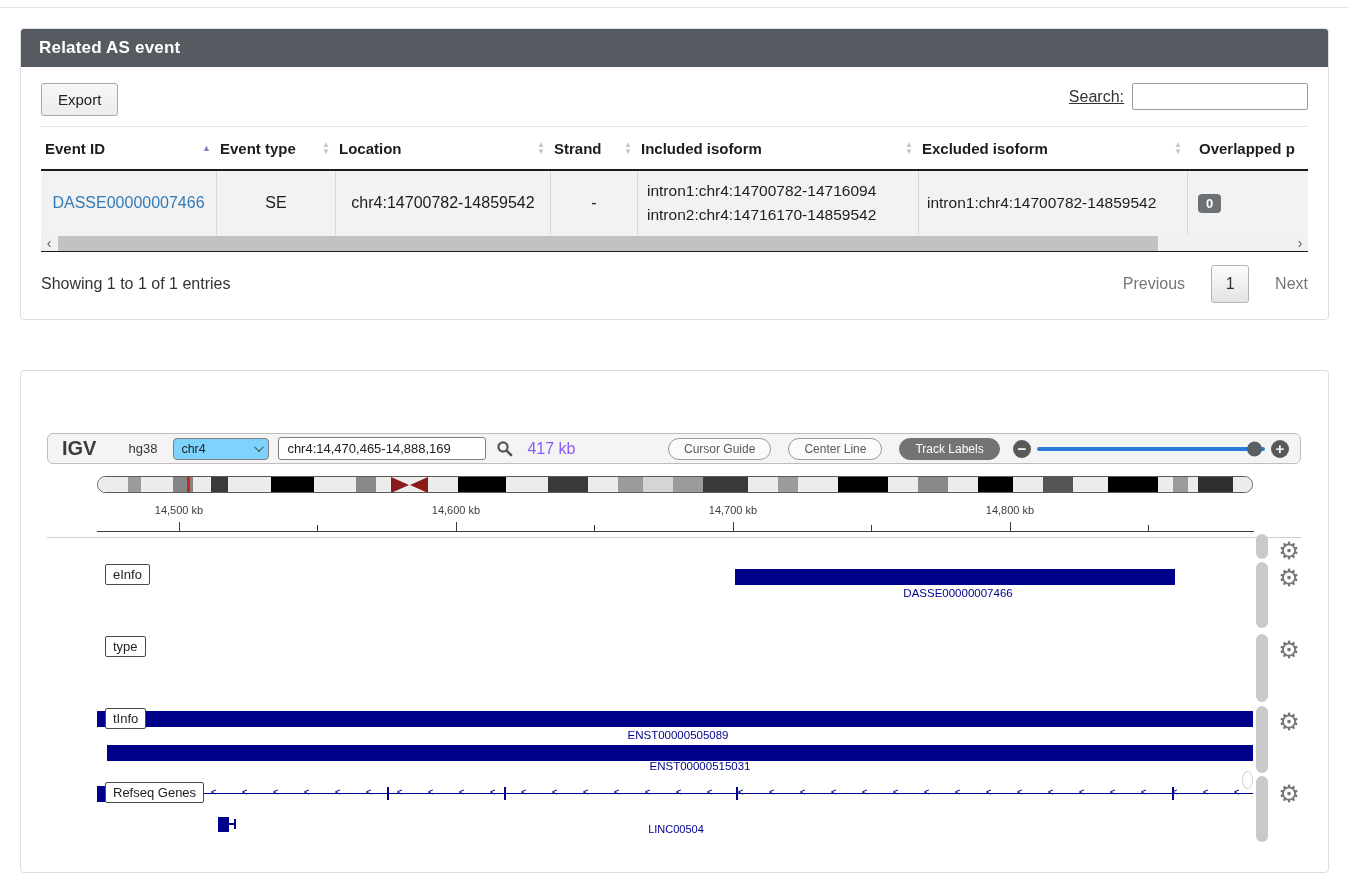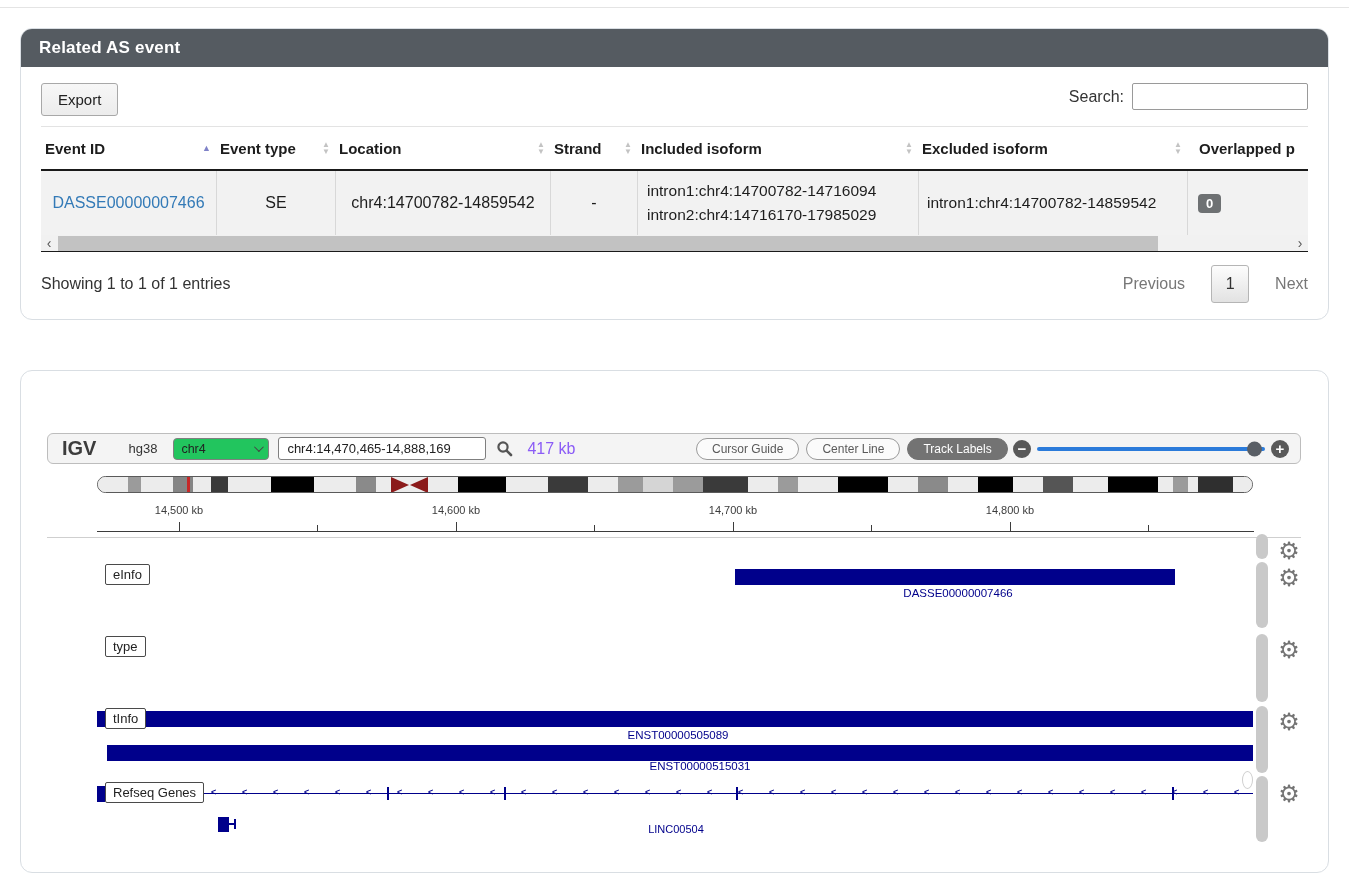--- a/index.html
+++ b/index.html
@@ -1,32 +1,32 @@
 <!DOCTYPE html>
 <html><head>
 <meta charset="utf-8">
 <style>
   * { margin:0; padding:0; box-sizing:border-box; }
   html,body { background:#fff; font-family:"Liberation Sans", sans-serif; }
   .page { position:relative; width:1349px; height:893px; background:#fff; overflow:hidden; }
   .top-rule { position:absolute; top:7px; left:0; width:100%; height:1px; background:#e4e4e4; }
 
   .card { position:absolute; left:20px; width:1309px; background:#fff;
-          border:1px solid #d9dee3; border-radius:12px; overflow:hidden; }
+          border:1px solid #d9dee3; border-radius:4px; overflow:hidden; }
   .card-header { background:#555b61; color:#fff; font-size:17px; font-weight:bold;
                  padding:9px 18px; letter-spacing:.2px; }
 
   
   #card1 { top:28px; height:292px; }
   #card1 .body { padding:16px 20px 14px; position:relative; }
   .tbl-toolbar { display:flex; justify-content:space-between; align-items:flex-start; margin-bottom:10px; }
   .btn-export { font-family:inherit; font-size:15px; color:#222; padding:7px 16px;
                 background:linear-gradient(#f7f7f7,#ececec); border:1px solid #a8a8a8;
                 border-radius:3px; cursor:pointer; }
-  .search-group { display:flex; align-items:center; gap:8px; font-size:16px; color:#333; }
+  .search-group { display:flex; align-items:center; gap:8px; font-size:16px; color:#333;text-decoration:underline; }
   .search-group input { width:176px; height:27px; border:1px solid #9a9a9a; border-radius:2px;
                         font-family:inherit; font-size:14px; padding:0 6px; }
 
   .tbl { width:1267px; overflow:hidden; border-top:1px solid #e3e3e3; }
   .tbl-head { display:flex; height:44px; align-items:center; border-bottom:2px solid #1a1a1a;
               font-weight:bold; font-size:15px; color:#1d1d1d; width:1400px; }
   .th { position:relative; text-align:left; padding:0 14px 0 4px; }
   .th .lbl { display:inline-block; }
   .sort { position:absolute; right:5px; top:50%; transform:translateY(-50%); display:flex;
           flex-direction:column; line-height:7px; font-size:8px; color:#c3c3c3; }
@@ -62,32 +62,32 @@
 
   
   #card2 { top:370px; height:503px; }
   #card2 .body { position:relative; height:457px;margin-top:40px; }
 
   .igv-toolbar { position:absolute; left:26px; top:22px; width:1254px; height:31px;
                  background:#f4f4f4; border:1px solid #bdbdbd; border-radius:6px;
                  display:flex; align-items:center; padding:0 14px; }
   .igv-logo { font-size:20px; font-weight:bold; color:#3c3c3c; letter-spacing:0; }
   .igv-genome { font-size:13px; color:#333; margin-left:32px; }
-  .igv-select { margin-left:16px; width:96px; height:22px; background:#22c55e; border:1px solid #7f7f7f;
+  .igv-select { margin-left:16px; width:96px; height:22px; background:#7dd3fc; border:1px solid #7f7f7f;
                 border-radius:4px; display:flex; align-items:center; justify-content:space-between;
                 padding:0 7px; font-size:12.5px; color:#222; cursor:pointer; }
   .chev { width:7px; height:7px; border-right:1.6px solid #444; border-bottom:1.6px solid #444;
           transform:rotate(45deg) translateY(-2px); }
   .igv-locus { margin-left:9px; width:208px; height:23px; border:1px solid #7f7f7f; border-radius:3px;
                font-family:inherit; font-size:13px; padding:0 8px; color:#222; background:#fff; }
   .igv-search { margin-left:10px; display:flex; align-items:center; cursor:pointer; }
   .igv-span { font-size:16px; color:#8b5cf6; margin-left:14px; }
 
-  .pill-group { position:absolute; left:648px; top:50%; transform:translateY(-50%);
-                display:flex; gap:7px; align-items:center; }
+  .pill-group { position:absolute; left:620px; top:50%; transform:translateY(-50%);
+                display:flex; gap:17px; align-items:center; }
   .pill { border:1px solid #9a9a9a; border-radius:12px; background:#fbfbfb; color:#5a5a5a;
           font-size:12px; padding:3px 15px; cursor:pointer; white-space:nowrap; }
   .pill.active { background:#737373; border-color:#737373; color:#fff; }
 
   .zoom-group { position:absolute; right:11px; top:50%; transform:translateY(-50%);
                 display:flex; align-items:center; }
   .zoom-btn { width:18px; height:18px; border-radius:50%; background:#595959; color:#fff;
               font-size:15px; font-weight:bold; display:flex; align-items:center;
               justify-content:center; line-height:1; cursor:pointer; }
   .zoom-slider { position:relative; width:228px; height:4px; background:#2b7bda; border-radius:2px;
@@ -177,21 +177,21 @@
 
         <div class="tbl-row">
           <div class="td c1">
             <a class="link">DASSE00000007466</a>
           </div>
           <div class="td c2">SE</div>
           <div class="td c3">chr4:14700782-14859542</div>
           <div class="td c4">-</div>
           <div class="td c5">
             <span>intron1:chr4:14700782-14716094</span>
-            <span>intron2:chr4:14716170-17985029</span>
+            <span>intron2:chr4:14716170-14859542</span>
           </div>
           <div class="td c6">intron1:chr4:14700782-14859542</div>
           <div class="td c7">
             <span class="badge">0</span>
           </div>
         </div>
       </div>
 
       <div class="hscroll">
         <div class="hs-arrow hs-left">‹</div>

